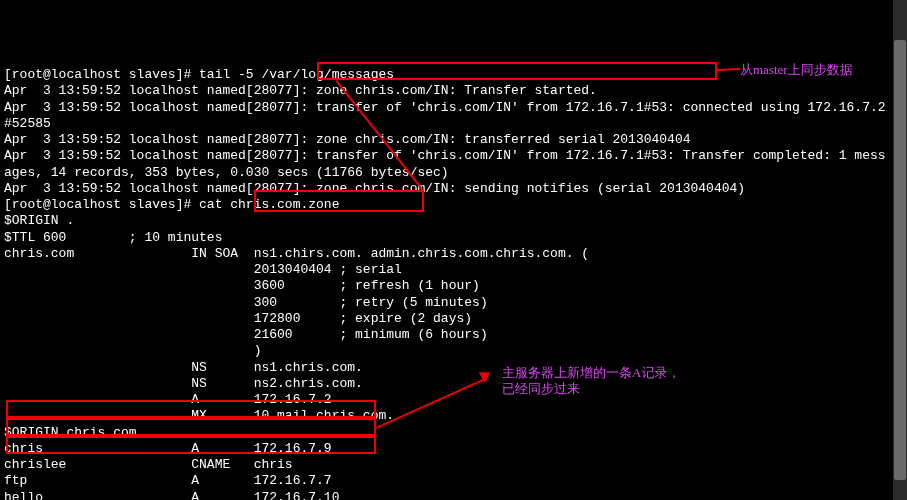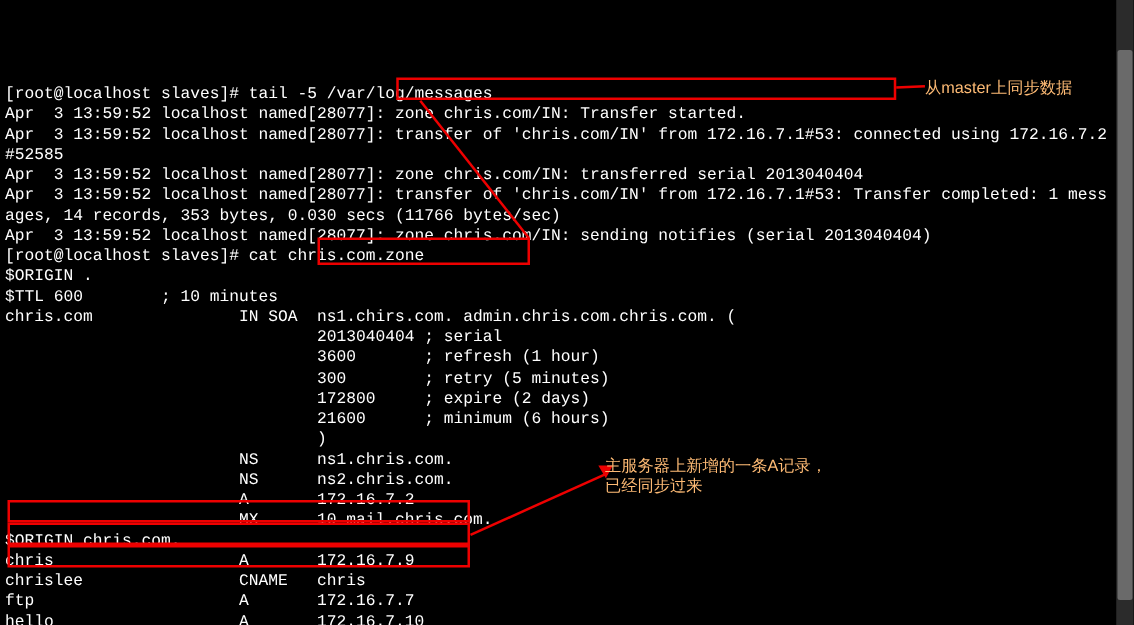--- a/index.html
+++ b/index.html
@@ -24,22 +24,22 @@
     }
     .line-red {
       position: absolute;
       background: #e00;
       height: 2px;
       transform-origin: 0 0;
       pointer-events: none;
     }
     .annot {
       position: absolute;
-      color: #fdba74;
-      font-family: Liberation Sans, sans-serif;
+      color: #d946ef;
+      font-family: Liberation Serif, serif;
       font-size: 13px;
       white-space: normal;
       pointer-events: none;
     }
     .arrow {
       position: absolute;
       width: 0; height: 0;
       border-left: 6px solid transparent;
       border-right: 6px solid transparent;
       border-bottom: 10px solid #e00;
@@ -68,20 +68,20 @@
 <div class="box-red" id="box3" style="left: 6px; top: 400px; width: 370px; height: 18px;"></div>
 <div class="box-red" id="box4" style="left: 6px; top: 418px; width: 370px; height: 18px;"></div>
 <div class="box-red" id="box5" style="left: 6px; top: 436px; width: 370px; height: 18px;"></div>
 
 <div class="line-red" id="line1" style="left: 740px; top: 70px; width: 23.0217px; transform: rotate(177.51deg);"></div>
 <div class="line-red" id="line2" style="left: 337px; top: 80px; width: 140.246px; transform: rotate(51.6592deg);"></div>
 <div class="line-red" id="line3" style="left: 376px; top: 427px; width: 119.507px; transform: rotate(-24.2059deg);"></div>
 <div class="arrow" id="arrow1" style="left: 480px; top: 370px; transform: rotate(60deg);"></div>
 
 <div class="annot" id="annot1" style="left:740px; top:62px; width:160px;">从master上同步数据</div>
-<div class="annot" id="annot2" style="left:484px; top:365px; width:190px;">主服务器上新增的一条A记录，已经同步过来</div>
+<div class="annot" id="annot2" style="left:502px; top:365px; width:190px;">主服务器上新增的一条A记录，已经同步过来</div>
 
 <div class="scroll-track">
   <div class="scroll-thumb" id="thumb" style="top: 40px; height: 440px;"></div>
 </div>
 
 
 
 
 </body></html>

